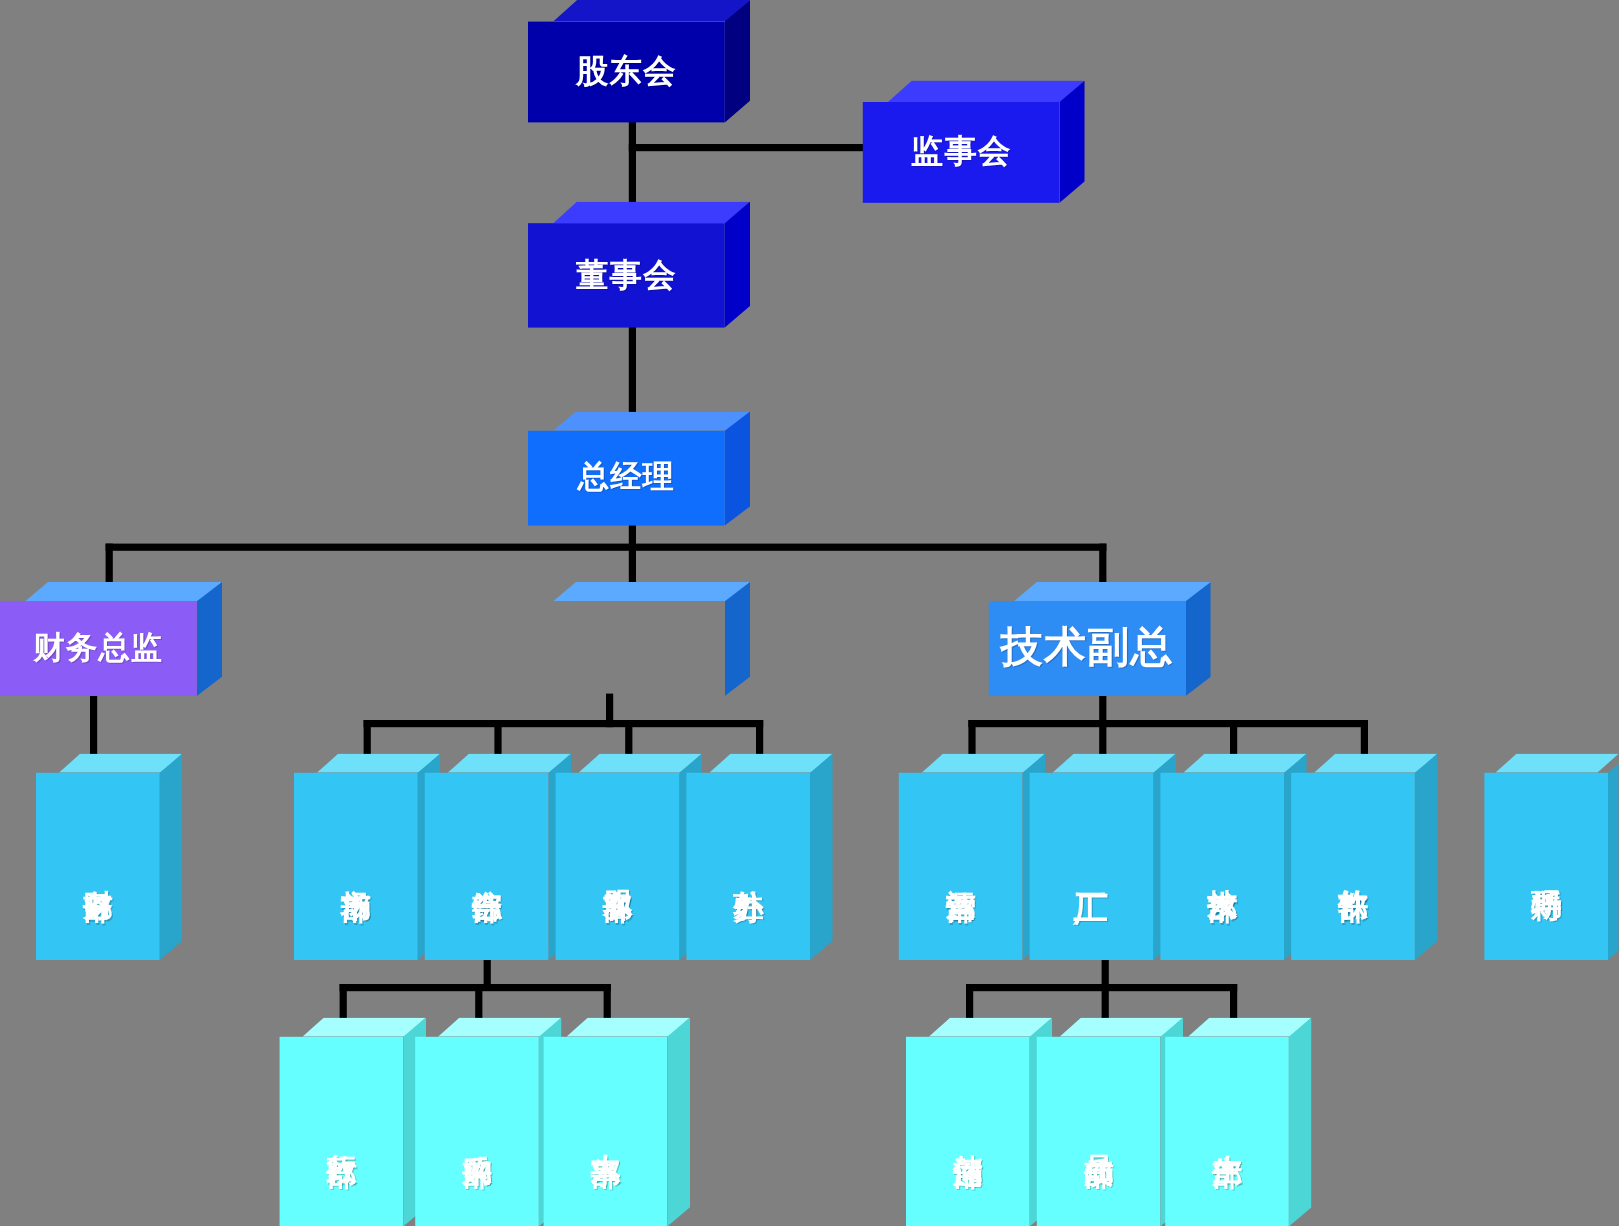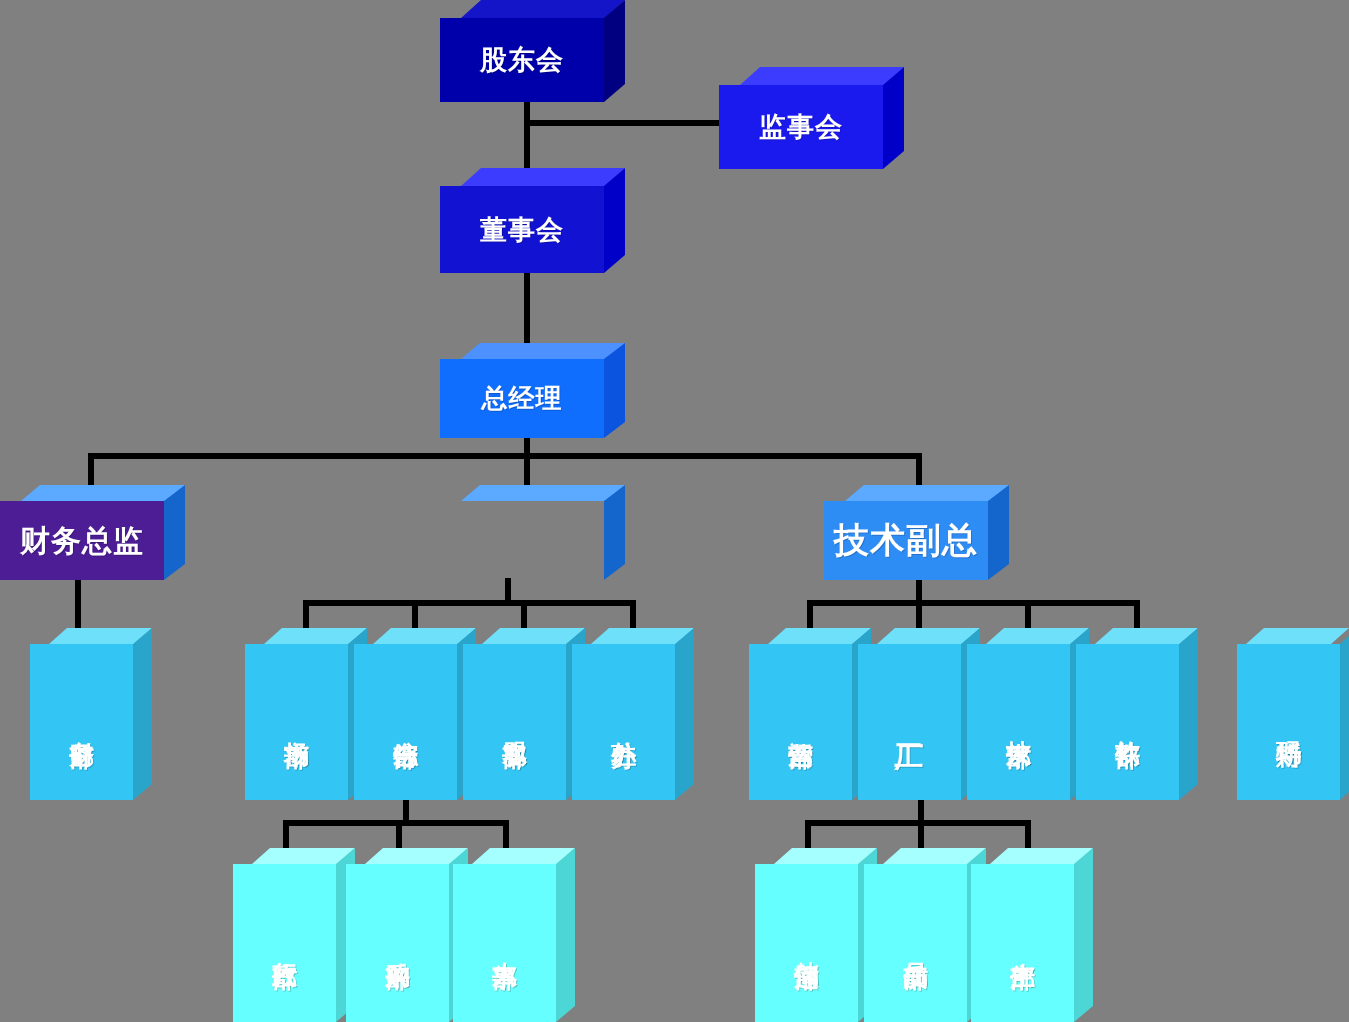--- a/index.html
+++ b/index.html
@@ -110,21 +110,21 @@
 
   <div class="node" style="left:440px;top:343px;width:185px;height:95px;">
     <div class="top" style="width:164px;height:16px;background:#4D91FF;clip-path:polygon(19px 0,164px 0,145px 16px,0 16px);left:21px;"></div>
     <div class="side" style="left:164px;width:21px;height:95px;background:#0B54E0;clip-path:polygon(0 16px,21px 0,21px 79px,0 95px);"></div>
     <div class="face htext" style="width:164px;height:79px;background:#106EFF;font-size:26px;">总经理</div>
   </div>
 
   <div class="node" style="left:0px;top:485px;width:185px;height:95px;">
     <div class="top" style="width:164px;height:16px;background:#5CAAFF;clip-path:polygon(19px 0,164px 0,145px 16px,0 16px);left:21px;"></div>
     <div class="side" style="left:164px;width:21px;height:95px;background:#1566CC;clip-path:polygon(0 16px,21px 0,21px 79px,0 95px);"></div>
-    <div class="face htext" style="width:164px;height:79px;background:#4c1d95;font-size:30px;">财务总监</div>
+    <div class="face htext" style="width:164px;height:79px;background:#8b5cf6;font-size:26px;">财务总监</div>
   </div>
 
   <div class="node" style="left:440px;top:485px;width:185px;height:95px;">
     <div class="top" style="width:164px;height:16px;background:#5CAAFF;clip-path:polygon(19px 0,164px 0,145px 16px,0 16px);left:21px;"></div>
     <div class="side" style="left:164px;width:21px;height:95px;background:#1566CC;clip-path:polygon(0 16px,21px 0,21px 79px,0 95px);"></div>
   </div>
 
   <div class="node" style="left:824px;top:485px;width:185px;height:95px;">
     <div class="top" style="width:164px;height:16px;background:#5CAAFF;clip-path:polygon(19px 0,164px 0,145px 16px,0 16px);left:21px;"></div>
     <div class="side" style="left:164px;width:21px;height:95px;background:#1566CC;clip-path:polygon(0 16px,21px 0,21px 79px,0 95px);"></div>

